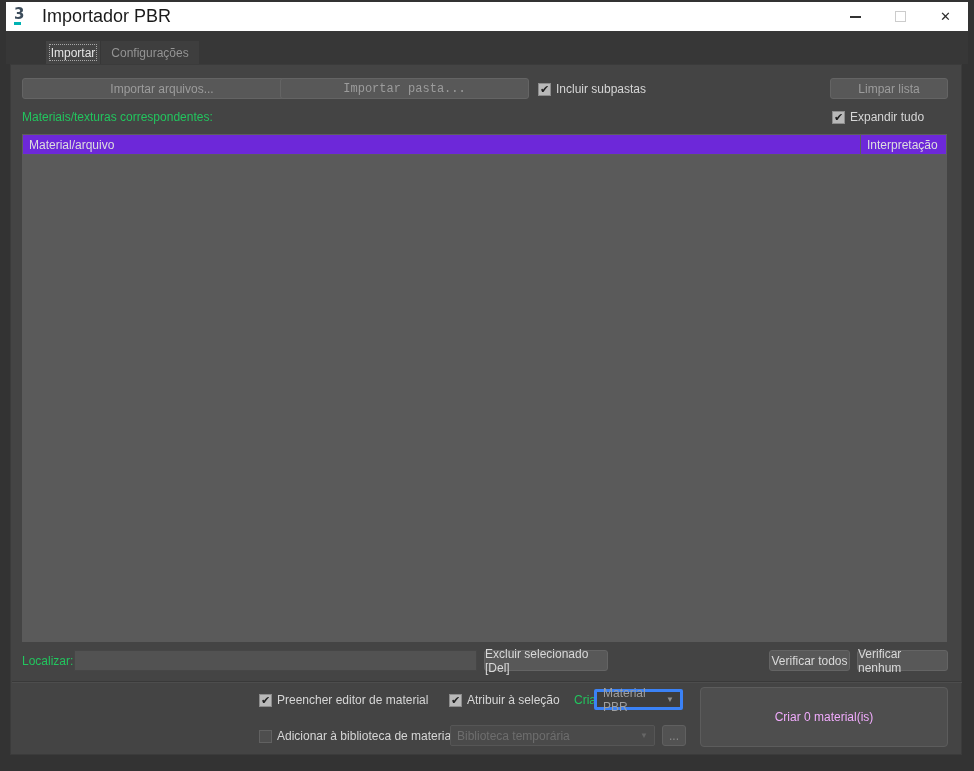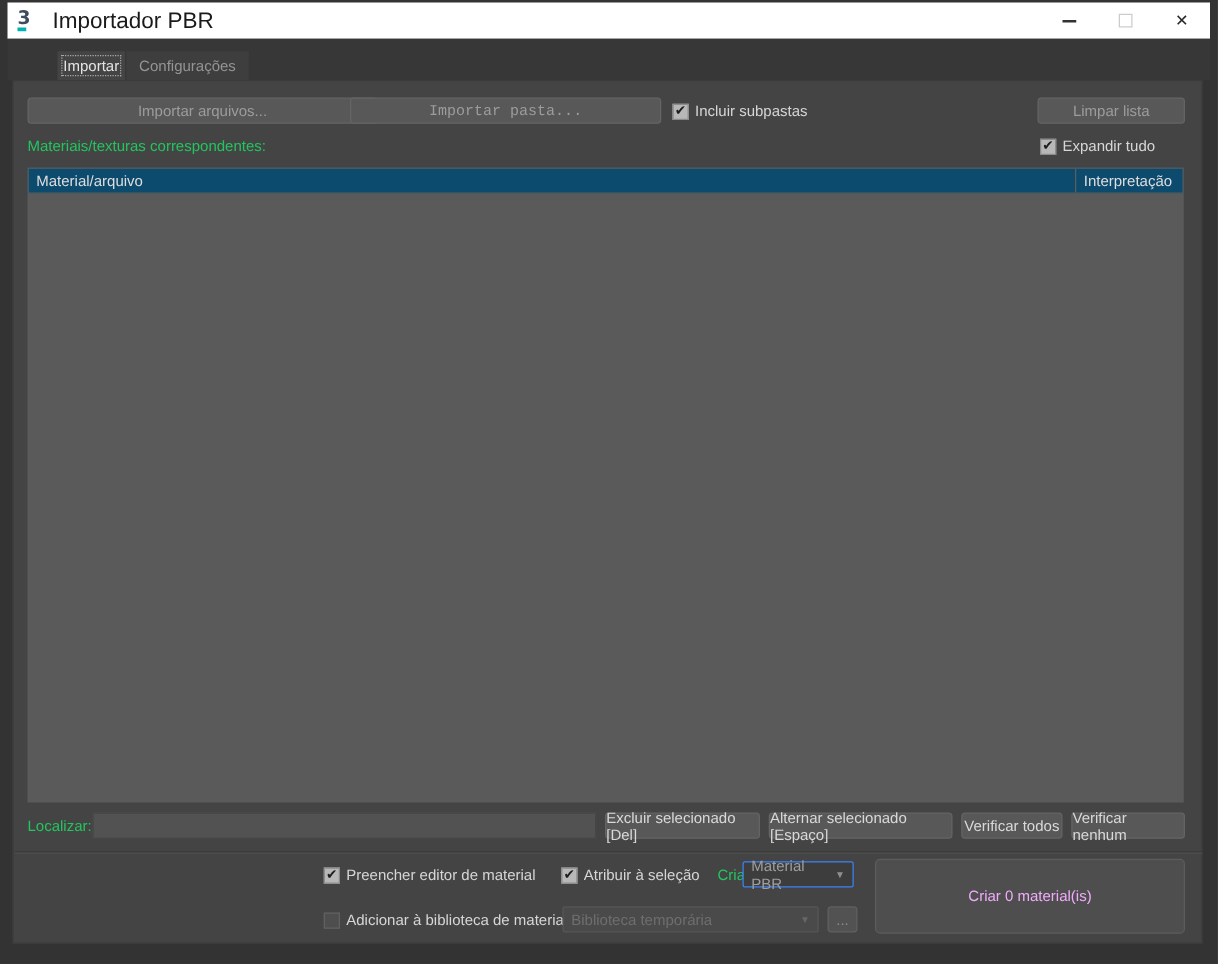--- a/index.html
+++ b/index.html
@@ -37,36 +37,36 @@
   .label{position:absolute;color:#22c55e;white-space:nowrap;}
   .check-row{position:absolute;display:flex;align-items:center;gap:5px;}
   .checkbox{width:13px;height:13px;box-sizing:border-box;display:flex;align-items:center;
     justify-content:center;flex:0 0 auto;}
   .checkbox.on{background:#b8b8b8;border:1px solid #8c8c8c;color:#1d1d1d;
     font-size:11px;line-height:11px;font-weight:bold;}
   .checkbox.off{background:#4e4e4e;border:1px solid #616161;color:transparent;}
   .check-label{color:#d6d6d6;white-space:nowrap;}
   
   .tbl-header{position:absolute;left:22px;top:134px;width:925px;height:21px;box-sizing:border-box;
-    background:#0c4a6e;border:1px solid #5d5d5d;display:flex;align-items:center;color:#dedede;}
+    background:#6d28d9;border:1px solid #5d5d5d;display:flex;align-items:center;color:#dedede;}
   .col1{width:838px;padding-left:6px;box-sizing:border-box;border-right:1px solid #5d5d5d;height:100%;
     display:flex;align-items:center;}
   .col2{flex:1;padding-left:6px;display:flex;align-items:center;height:100%;}
   .list-body{position:absolute;left:22px;top:155px;width:925px;height:487px;background:#5a5a5a;}
   
   .text-input{position:absolute;left:74px;top:650px;width:403px;height:21px;box-sizing:border-box;
     background:#525252;border:1px solid #464646;color:#dddddd;padding:0 5px;outline:none;
     font-family:inherit;font-size:12px;}
   
   .separator{position:absolute;left:12px;top:681px;width:950px;height:0;
     border-top:1px solid #393939;border-bottom:1px solid #4d4d4d;}
   
   .combo{position:absolute;height:21px;box-sizing:border-box;border-radius:2px;
     display:flex;align-items:center;justify-content:space-between;padding:0 6px;cursor:default;}
-  .combo-enabled{background:#3d3d3d;border:1px solid #3b82f6;color:#9e9e9e;}
+  .combo-enabled{background:#3d3d3d;border:3px solid #3b82f6;color:#9e9e9e;}
   .combo-disabled{background:#4a4a4a;border:1px solid #565656;color:#6e6e6e;}
   .combo .arrow{font-size:8px;margin-left:6px;}
   .combo-enabled .arrow{color:#8f8f8f;}
   .combo-disabled .arrow{color:#666666;}
   .btn-dots{position:absolute;left:662px;top:725px;width:24px;height:21px;box-sizing:border-box;
     background:#525252;border:1px solid #606060;border-radius:3px;color:#8a8a8a;
     display:flex;align-items:center;justify-content:center;}
   .btn-create{position:absolute;left:700px;top:687px;width:248px;height:60px;box-sizing:border-box;
     background:#4e4e4e;border:1px solid #5c5c5c;border-radius:4px;color:#f0abfc;
     display:flex;align-items:center;justify-content:center;}
@@ -118,21 +118,20 @@
 
   <div class="tbl-header">
     <div class="col1">Material/arquivo</div>
     <div class="col2">Interpretação</div>
   </div>
   <div class="list-body"></div>
 
   <div class="label" style="left:22px;top:654px;">Localizar:</div>
   <input class="text-input" type="text" value="" style="">
   <div class="btn btn-bright" style="left:484px;top:650px;width:124px;">Excluir selecionado [Del]</div>
-  <div class="btn btn-bright" style="left:615px;top:650px;width:147px;">Alternar selecionado [Espaço]</div>
   <div class="btn btn-bright" style="left:769px;top:650px;width:81px;">Verificar todos</div>
   <div class="btn btn-bright" style="left:857px;top:650px;width:91px;">Verificar nenhum</div>
 
   <div class="separator"></div>
 
   <div class="check-row" style="left:259px;top:693px;">
     <span class="checkbox on">✔</span>
     <span class="check-label">Preencher editor de material</span>
   </div>
   <div class="check-row" style="left:449px;top:693px;">

